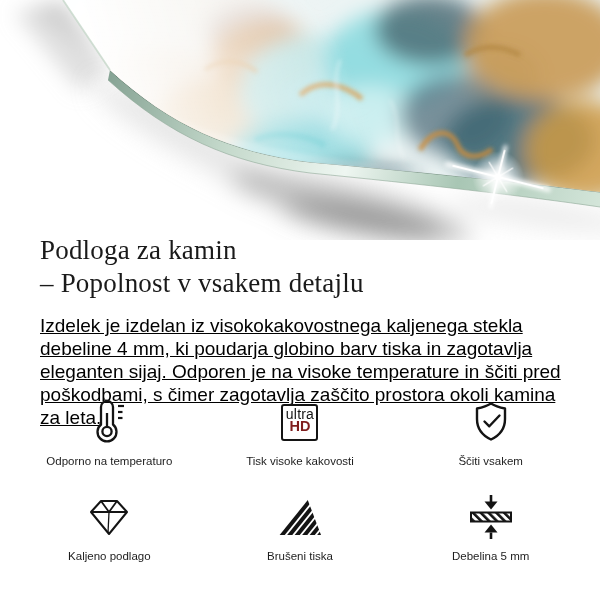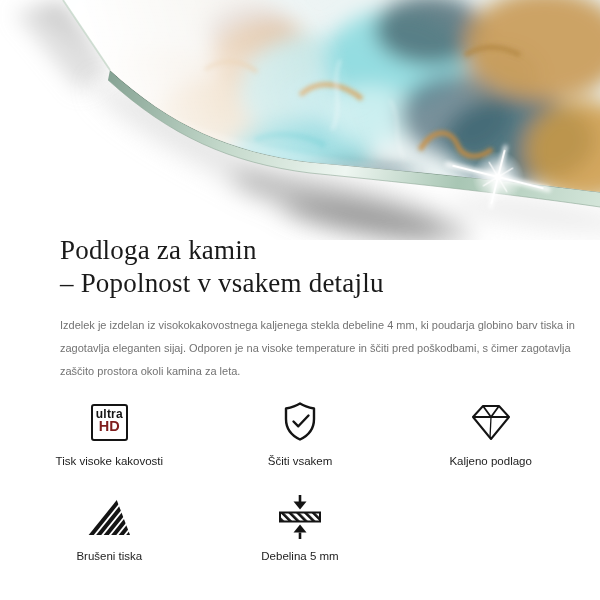--- a/index.html
+++ b/index.html
@@ -2,44 +2,45 @@
 <html><head>
 <meta charset="utf-8">
 <style>
   * { margin:0; padding:0; box-sizing:border-box; }
   html,body { background:#fff; }
   .page {
     position:relative; width:600px; height:600px; background:#ffffff;
     font-family:"Liberation Sans", sans-serif; overflow:hidden;
   }
   .hero { position:absolute; top:0; left:0; width:600px; height:240px; }
-  .content { position:absolute; left:40px; top:234px; width:528px;margin-left:20px; }
+  .content { position:absolute; left:40px; top:234px; width:528px; }
   .title {
     font-family:"Liberation Serif", "DejaVu Serif", serif;
     font-weight:400; font-size:27px; line-height:33px; color:#1a1a1a;
     letter-spacing:0.2px;
   }
   .title span { display:block; }
   .desc {
-    margin-top:14px; font-size:11px; line-height:23px; color:#737373;
+    margin-top:14px; font-size:19px; line-height:23px; color:#000000;
     width:528px;
+    text-decoration:underline;
   }
   .features {
     position:absolute; left:14px; top:398px; width:572px;
     display:grid; grid-template-columns:repeat(3,1fr); row-gap:26px;
   }
   .feature { display:flex; flex-direction:column; align-items:center; }
   .icon-box { height:48px; display:flex; align-items:center; justify-content:center; }
   .feature .label { margin-top:9px; font-size:11.5px; color:#1d1d1d; }
   .uhd-box {
     width:37px; height:37px; border:2.5px solid #141414; border-radius:3px;
     display:flex; flex-direction:column; align-items:center; justify-content:center;
     background:#fff;
   }
-  .uhd-top  { font-size:12px;  font-weight:700; color:#141414; line-height:9px; letter-spacing:0.2px; }
+  .uhd-top  { font-size:14px;  font-weight:400; color:#141414; line-height:9px; letter-spacing:0.2px; }
   .uhd-bottom { font-size:14.5px; font-weight:700; color:#7f1d1d; line-height:15px; }
   svg { display:block; }
 </style>
 </head>
 <body>
 
 <div class="page">
 
   <svg class="hero" width="600" height="240" viewBox="0 0 600 240" xmlns="http://www.w3.org/2000/svg">
     <defs>
@@ -150,20 +151,33 @@
   <div class="content">
     <h1 class="title">
       <span>Podloga za kamin</span>
       <span>– Popolnost v vsakem detajlu</span>
     </h1>
     <p class="desc">Izdelek je izdelan iz visokokakovostnega kaljenega stekla debeline 4 mm, ki poudarja globino barv tiska in zagotavlja eleganten sijaj. Odporen je na visoke temperature in ščiti pred poškodba­mi, s čimer zagotavlja zaščito prostora okoli kamina za leta.</p>
   </div>
 
   <div class="features">
 
+    <div class="feature">
+      <div class="icon-box">
+        <svg width="30" height="46" viewBox="0 0 30 46" fill="none" stroke="#141414">
+          <path d="M7,8 a6,6 0 0 1 12,0 v17.5 a9.5,9.5 0 1 1 -12,0 Z" stroke-width="2.3" stroke-linejoin="round"></path>
+          <line x1="13" y1="14" x2="13" y2="27" stroke-width="2.3"></line>
+          <circle cx="13" cy="32.5" r="4.6" stroke-width="2.3"></circle>
+          <line x1="24" y1="7" x2="30" y2="7" stroke-width="2.2"></line>
+          <line x1="24" y1="13" x2="28.5" y2="13" stroke-width="2.2"></line>
+          <line x1="24" y1="19" x2="28.5" y2="19" stroke-width="2.2"></line>
+        </svg>
+      </div>
+      <div class="label">Odporno na temperaturo</div>
+    </div>
 
     <div class="feature">
       <div class="icon-box">
         <div class="uhd-box">
           <span class="uhd-top">ultra</span>
           <span class="uhd-bottom">HD</span>
         </div>
       </div>
       <div class="label">Tisk visoke kakovosti</div>
     </div>

